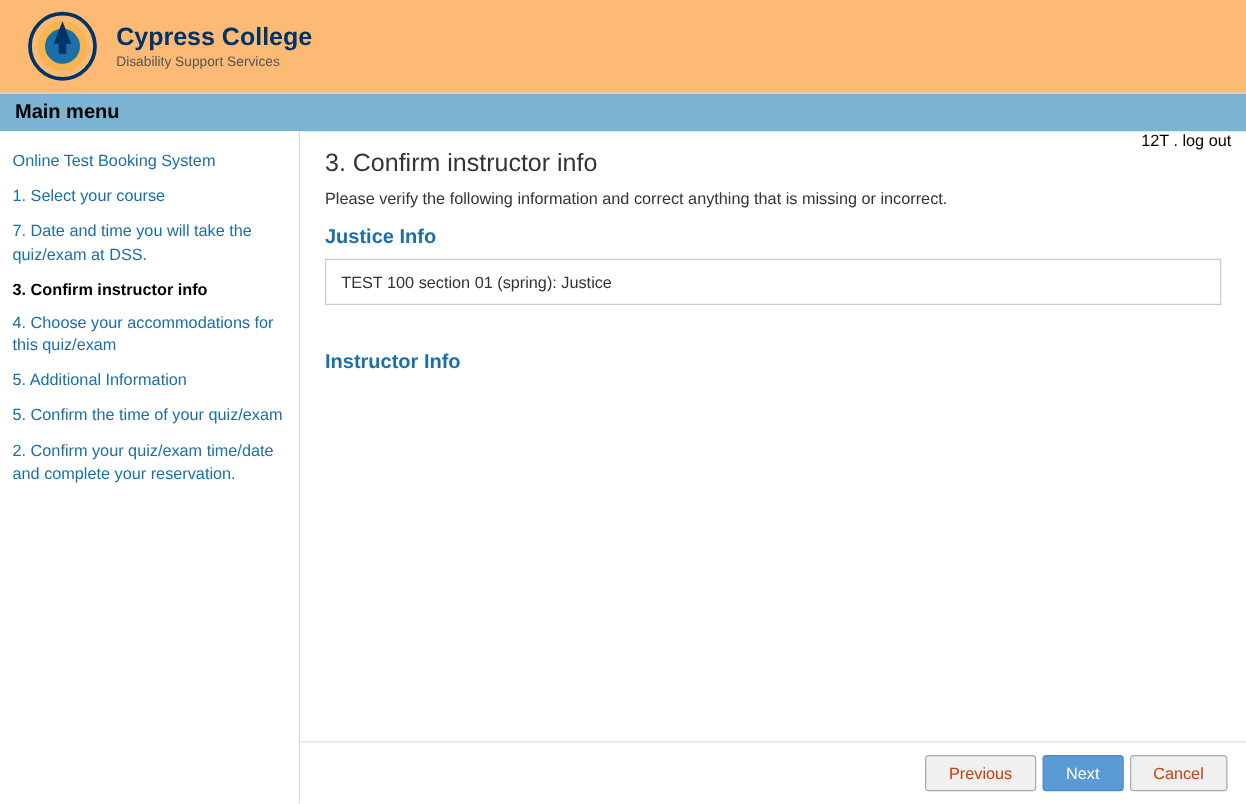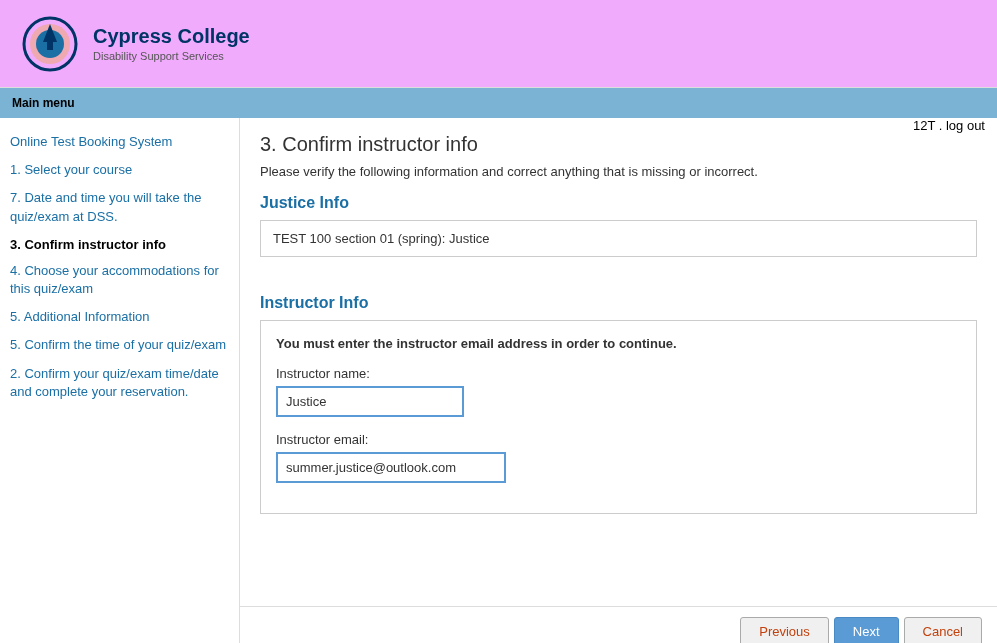--- a/index.html
+++ b/index.html
@@ -1,40 +1,40 @@
 <!DOCTYPE html>
 <html><head>
   <meta charset="utf-8">
   <style>
     * { box-sizing: border-box; margin: 0; padding: 0; }
     body { font-family: Arial, sans-serif; font-size: 14px; color: #333; background: #fff; width: 997px; min-height: 643px; }
 
     
     .header {
-      background: #f0abfc;
+      background: #fdba74;
       padding: 10px 15px;
       border-bottom: 1px solid #ddd;
       display: flex;
       align-items: center;
-      height: 88px;
+      height: 75px;
     }
 
     
     .navbar {
       background: #7ab3d4;
       display: flex;
       justify-content: space-between;
       align-items: center;
       padding: 6px 12px;
       height: 30px;
     }
     .navbar-left {
       font-weight: bold;
       color: #000;
-      font-size: 12px;
+      font-size: 16px;
     }
     .navbar-right {
       font-size: 13px;
       color: #000;
       margin-top: 44px;
     }
 
     
     .layout {
       display: flex;
@@ -257,29 +257,20 @@
   <div class="main-content">
     <h1 class="page-title">3. Confirm instructor info</h1>
     <p class="page-description">Please verify the following information and correct anything that is missing or incorrect.</p>
 
     <div class="section-header">Justice Info</div>
     <div class="course-info-box">
       <span>TEST 100 section 01 (spring): Justice</span>
     </div>
 
     <div class="section-header">Instructor Info</div>
-    <div class="instructor-info-section">
-      <p class="warning-text">You must enter the instructor email address in order to continue.</p>
-
-      <div class="field-label">Instructor name:</div>
-      <input type="text" class="field-input field-input-name" value="Justice" style="">
-
-      <div class="field-label">Instructor email:</div>
-      <input type="text" class="field-input field-input-email" value="summer.justice@outlook.com" style="">
-    </div>
 
     <div class="footer-buttons">
       <button class="btn">Previous</button>
       <button class="btn btn-next">Next</button>
       <button class="btn">Cancel</button>
     </div>
   </div>
 
 </div>
 

